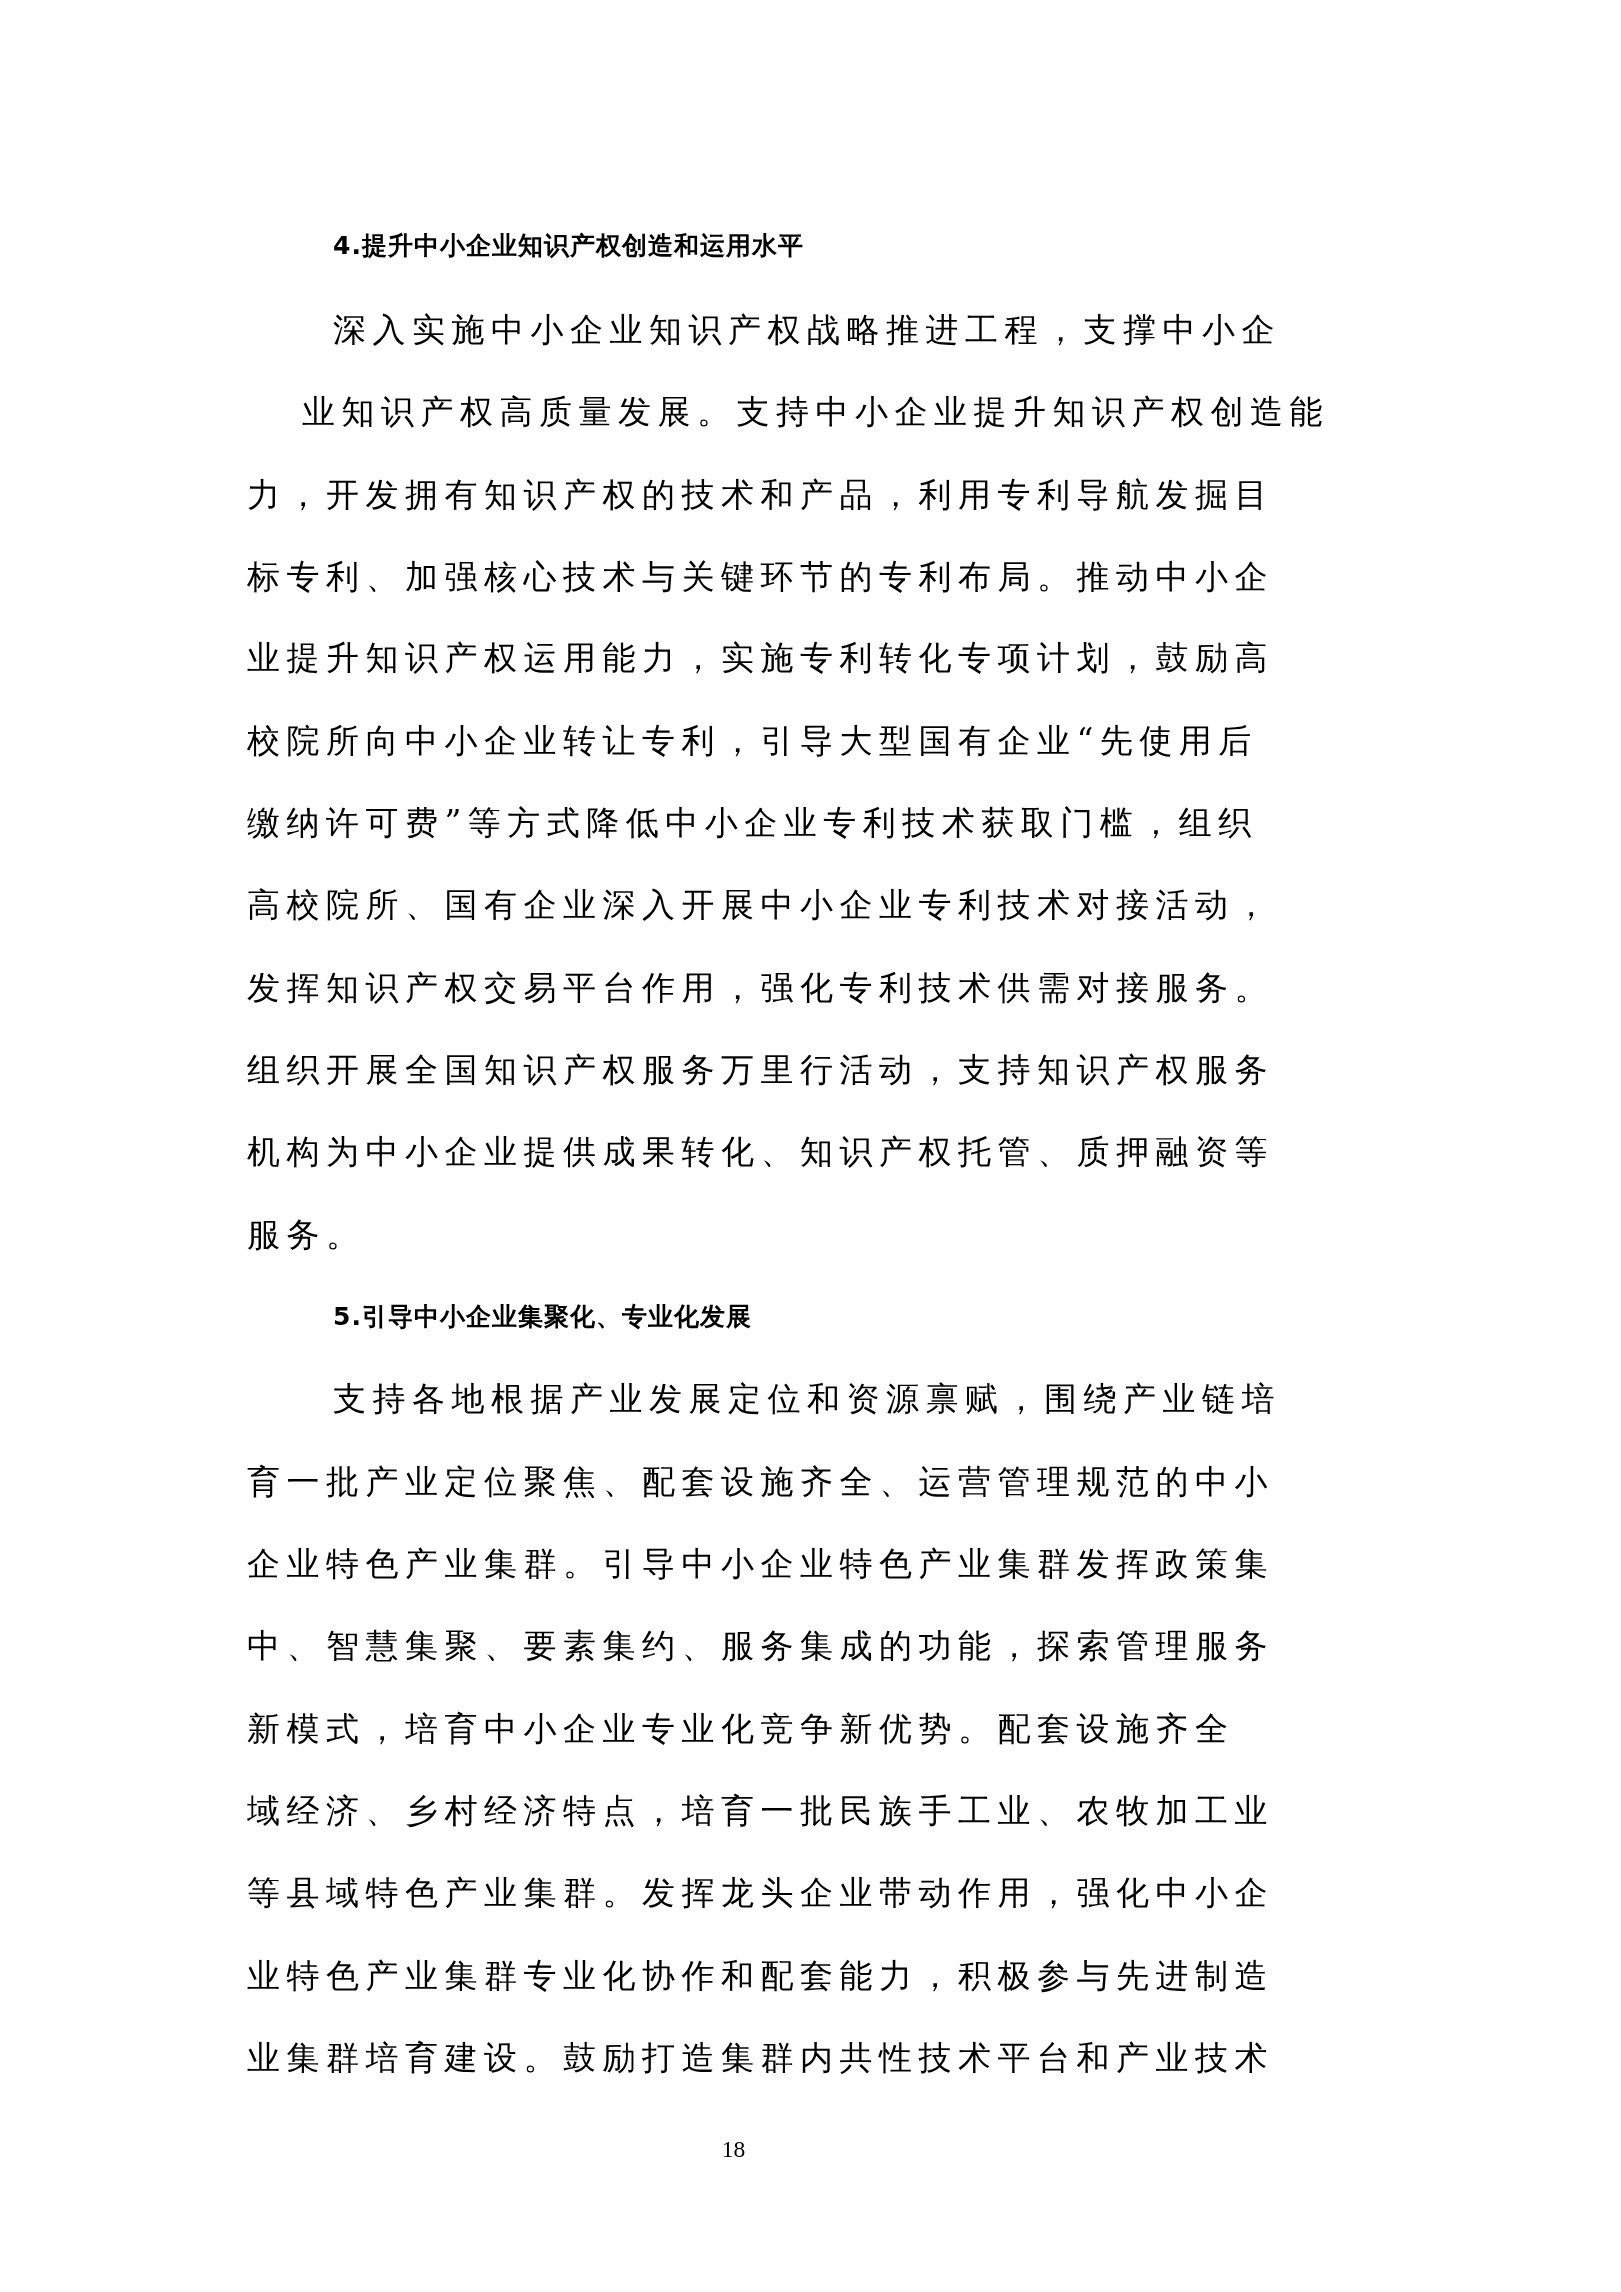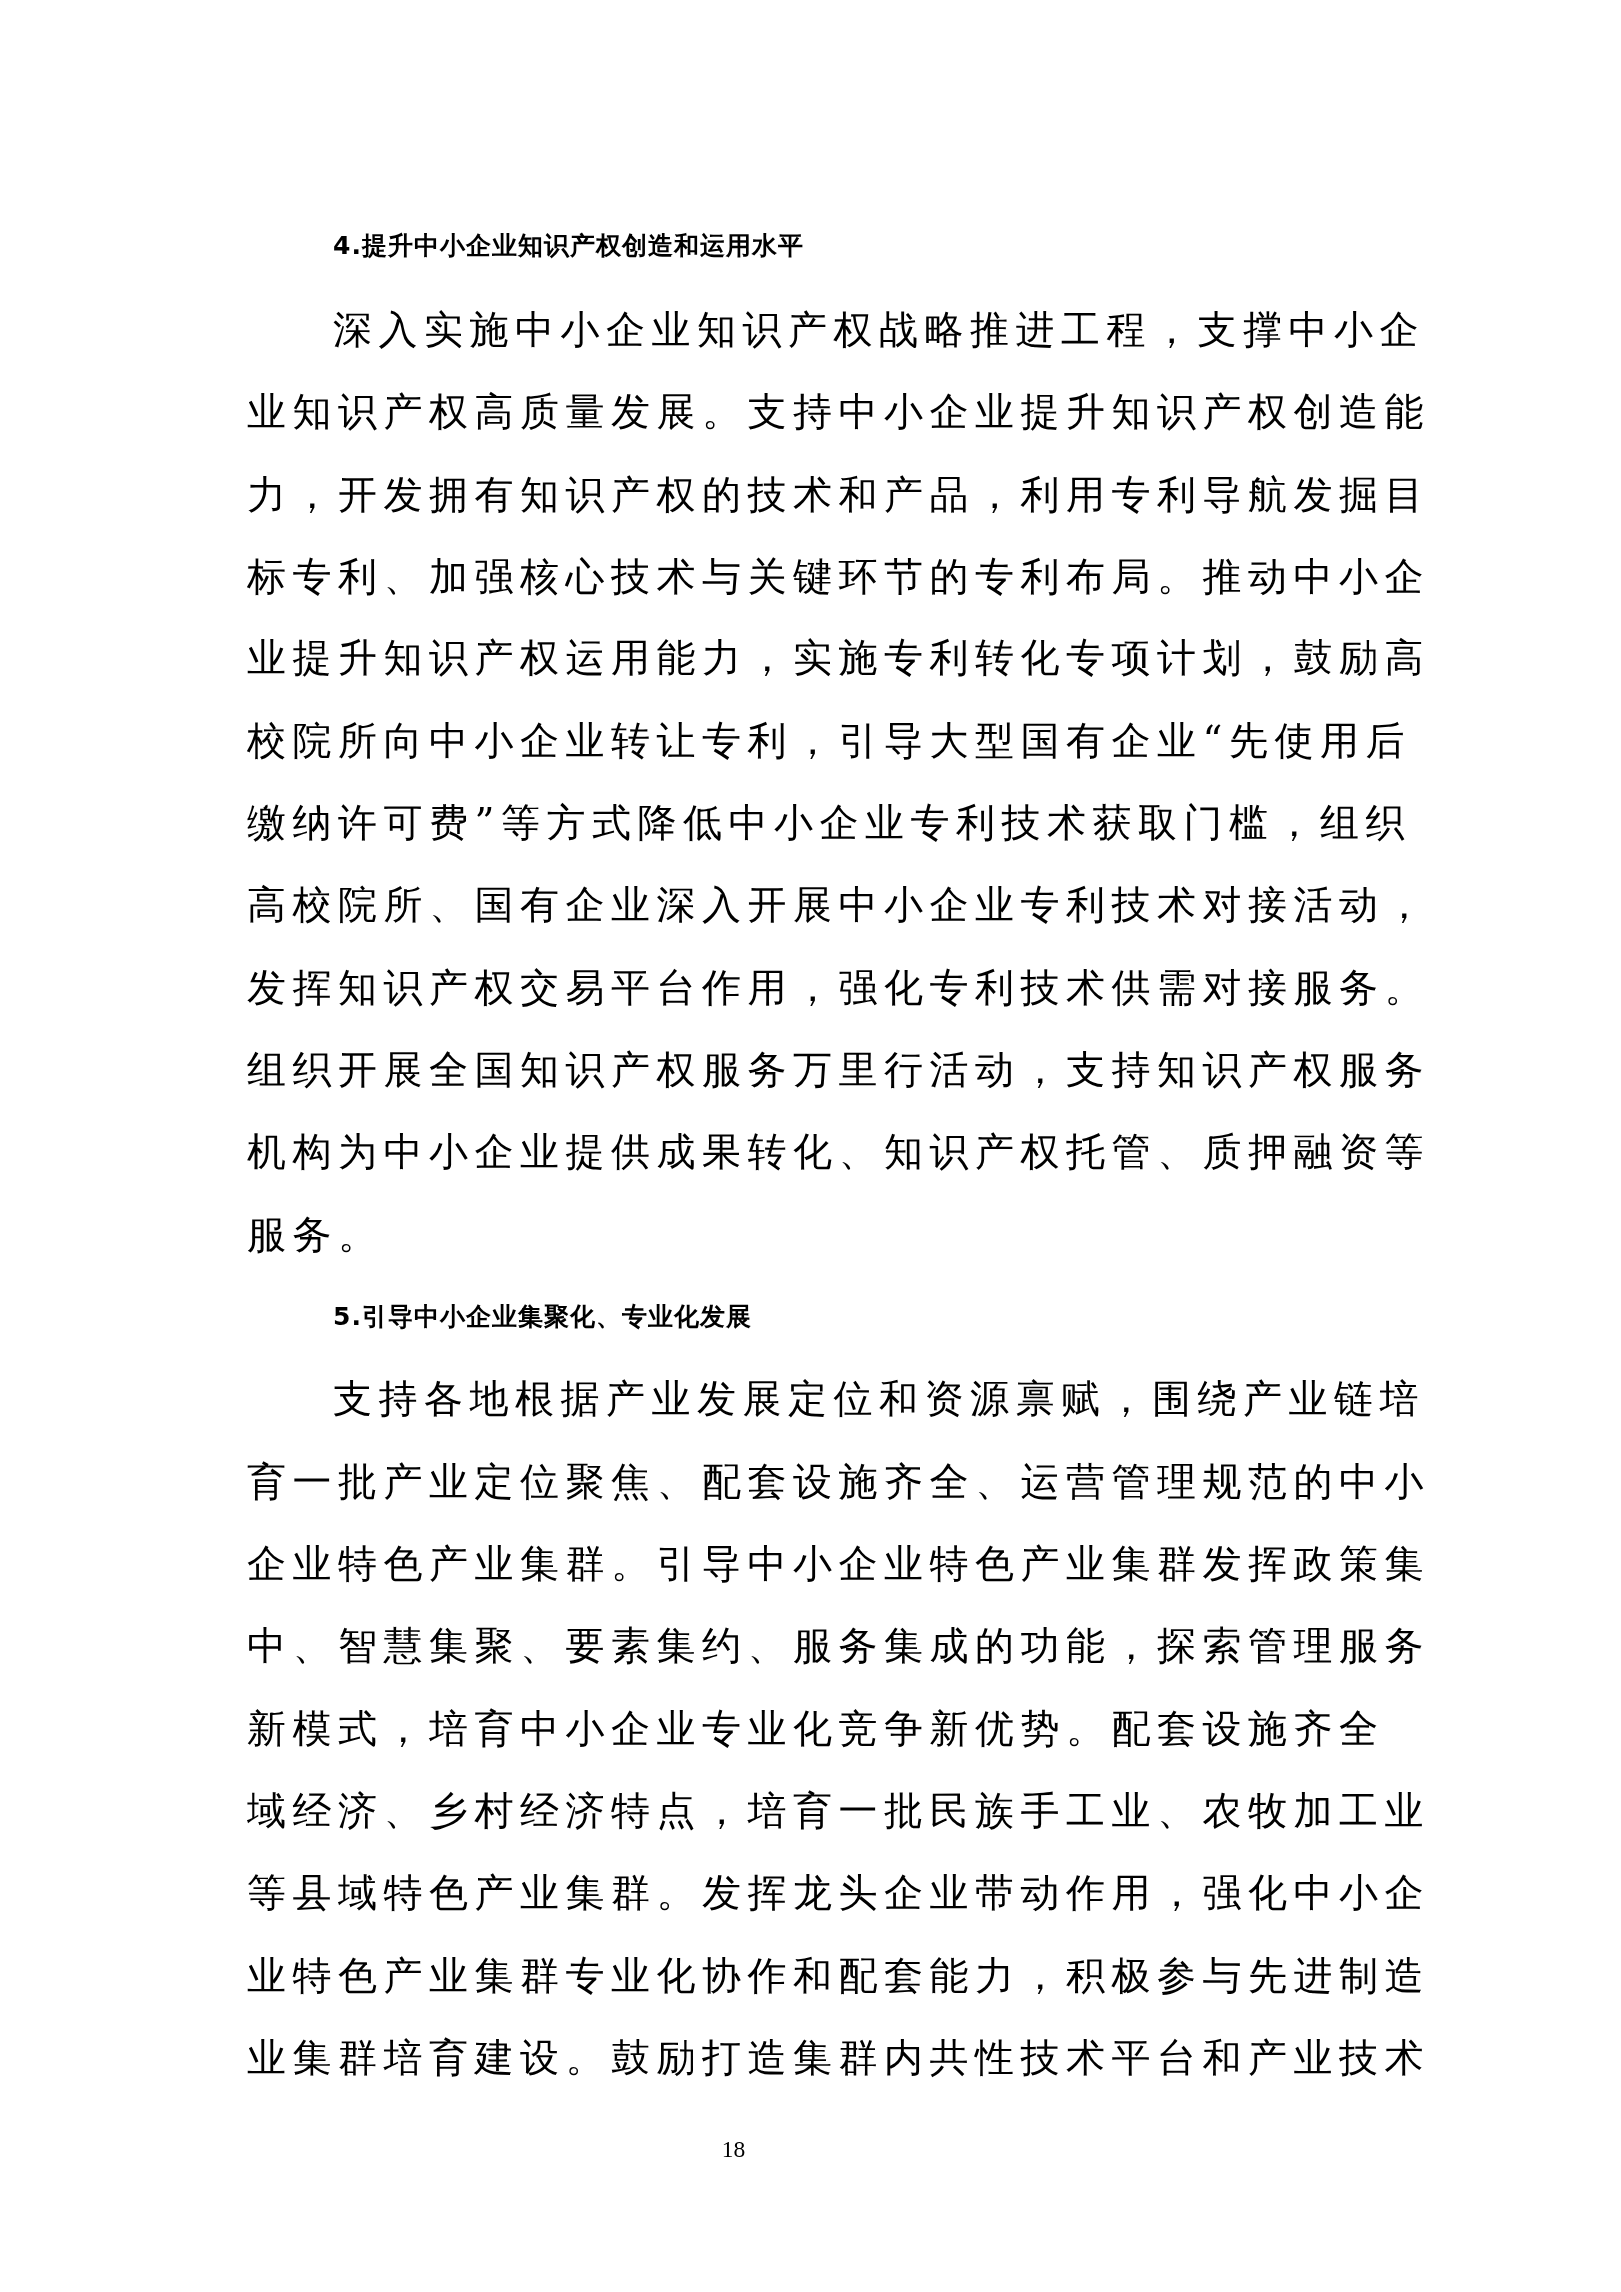--- a/index.html
+++ b/index.html
@@ -21,21 +21,21 @@
       top: 0;
       width: 1621px;
       height: 2293px;
       background: #ffffff;
     }
     .line {
       position: absolute;
       left: 247px;
       width: 1137px;
       height: 59px;
-      font-size: 39px;
+      font-size: 33px;
       line-height: 59px;
       white-space: nowrap;
       letter-spacing: 6.5px;
     }
     .line.indent {
       left: 333px;
       width: 1051px;
     }
     .heading {
       position: absolute;

